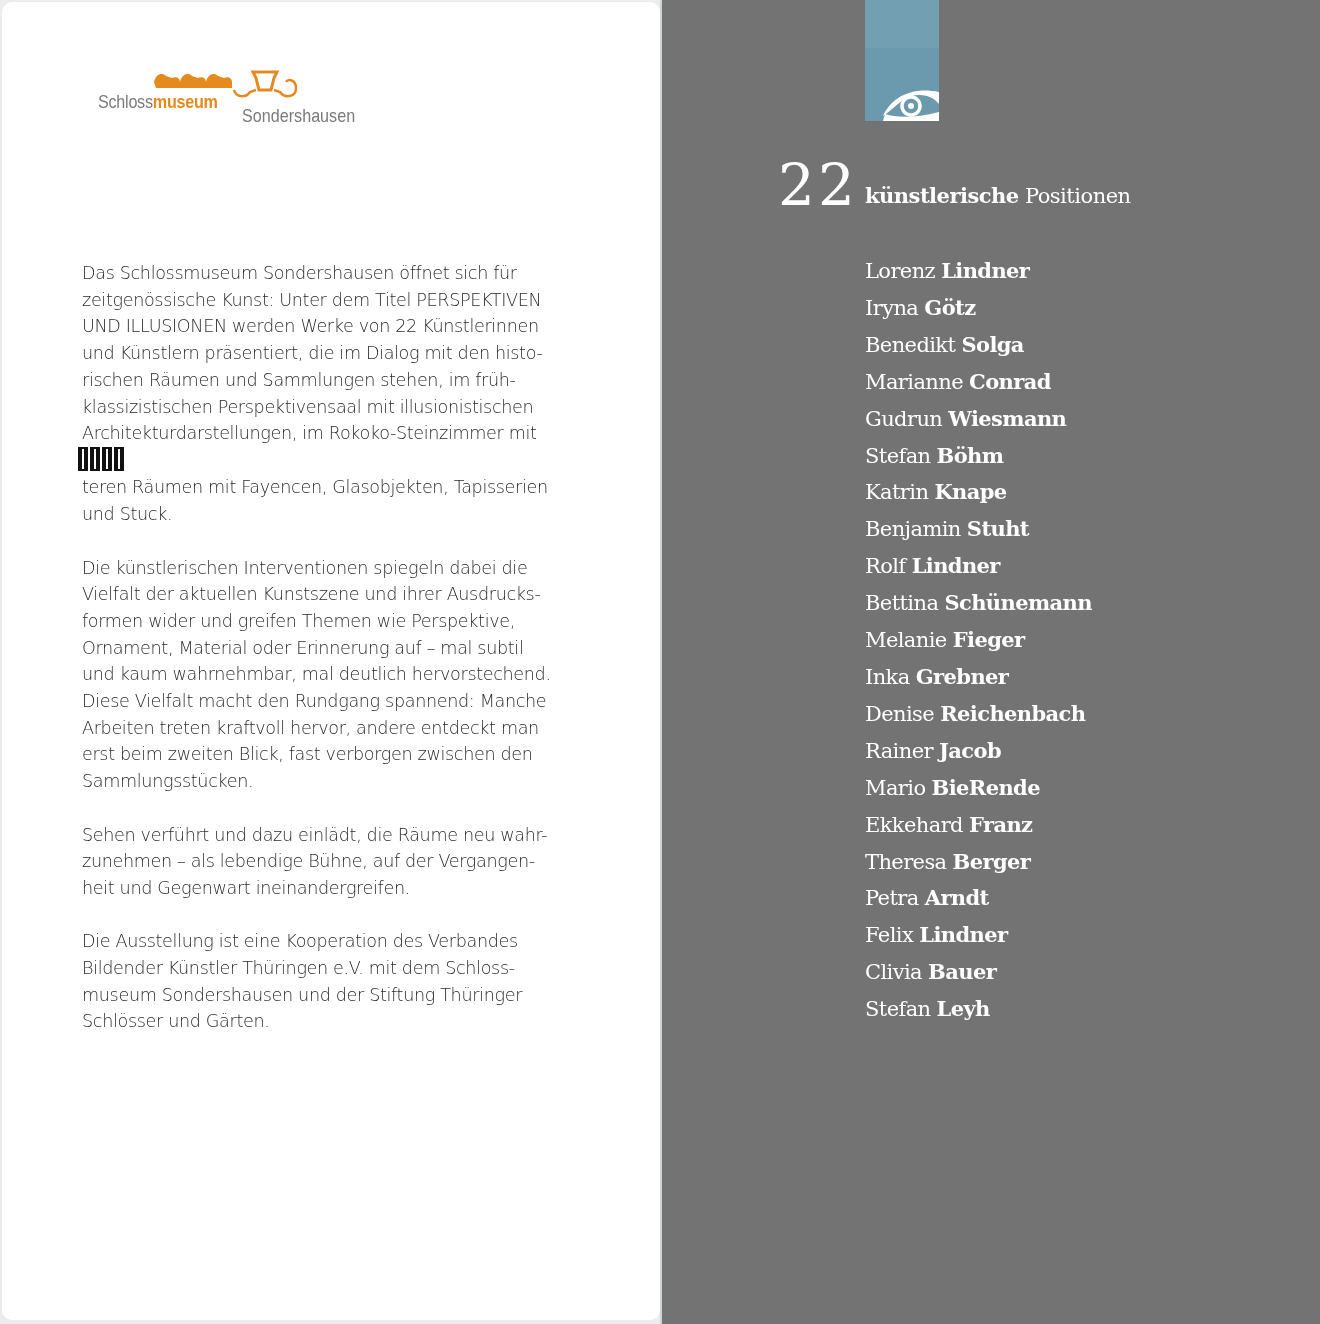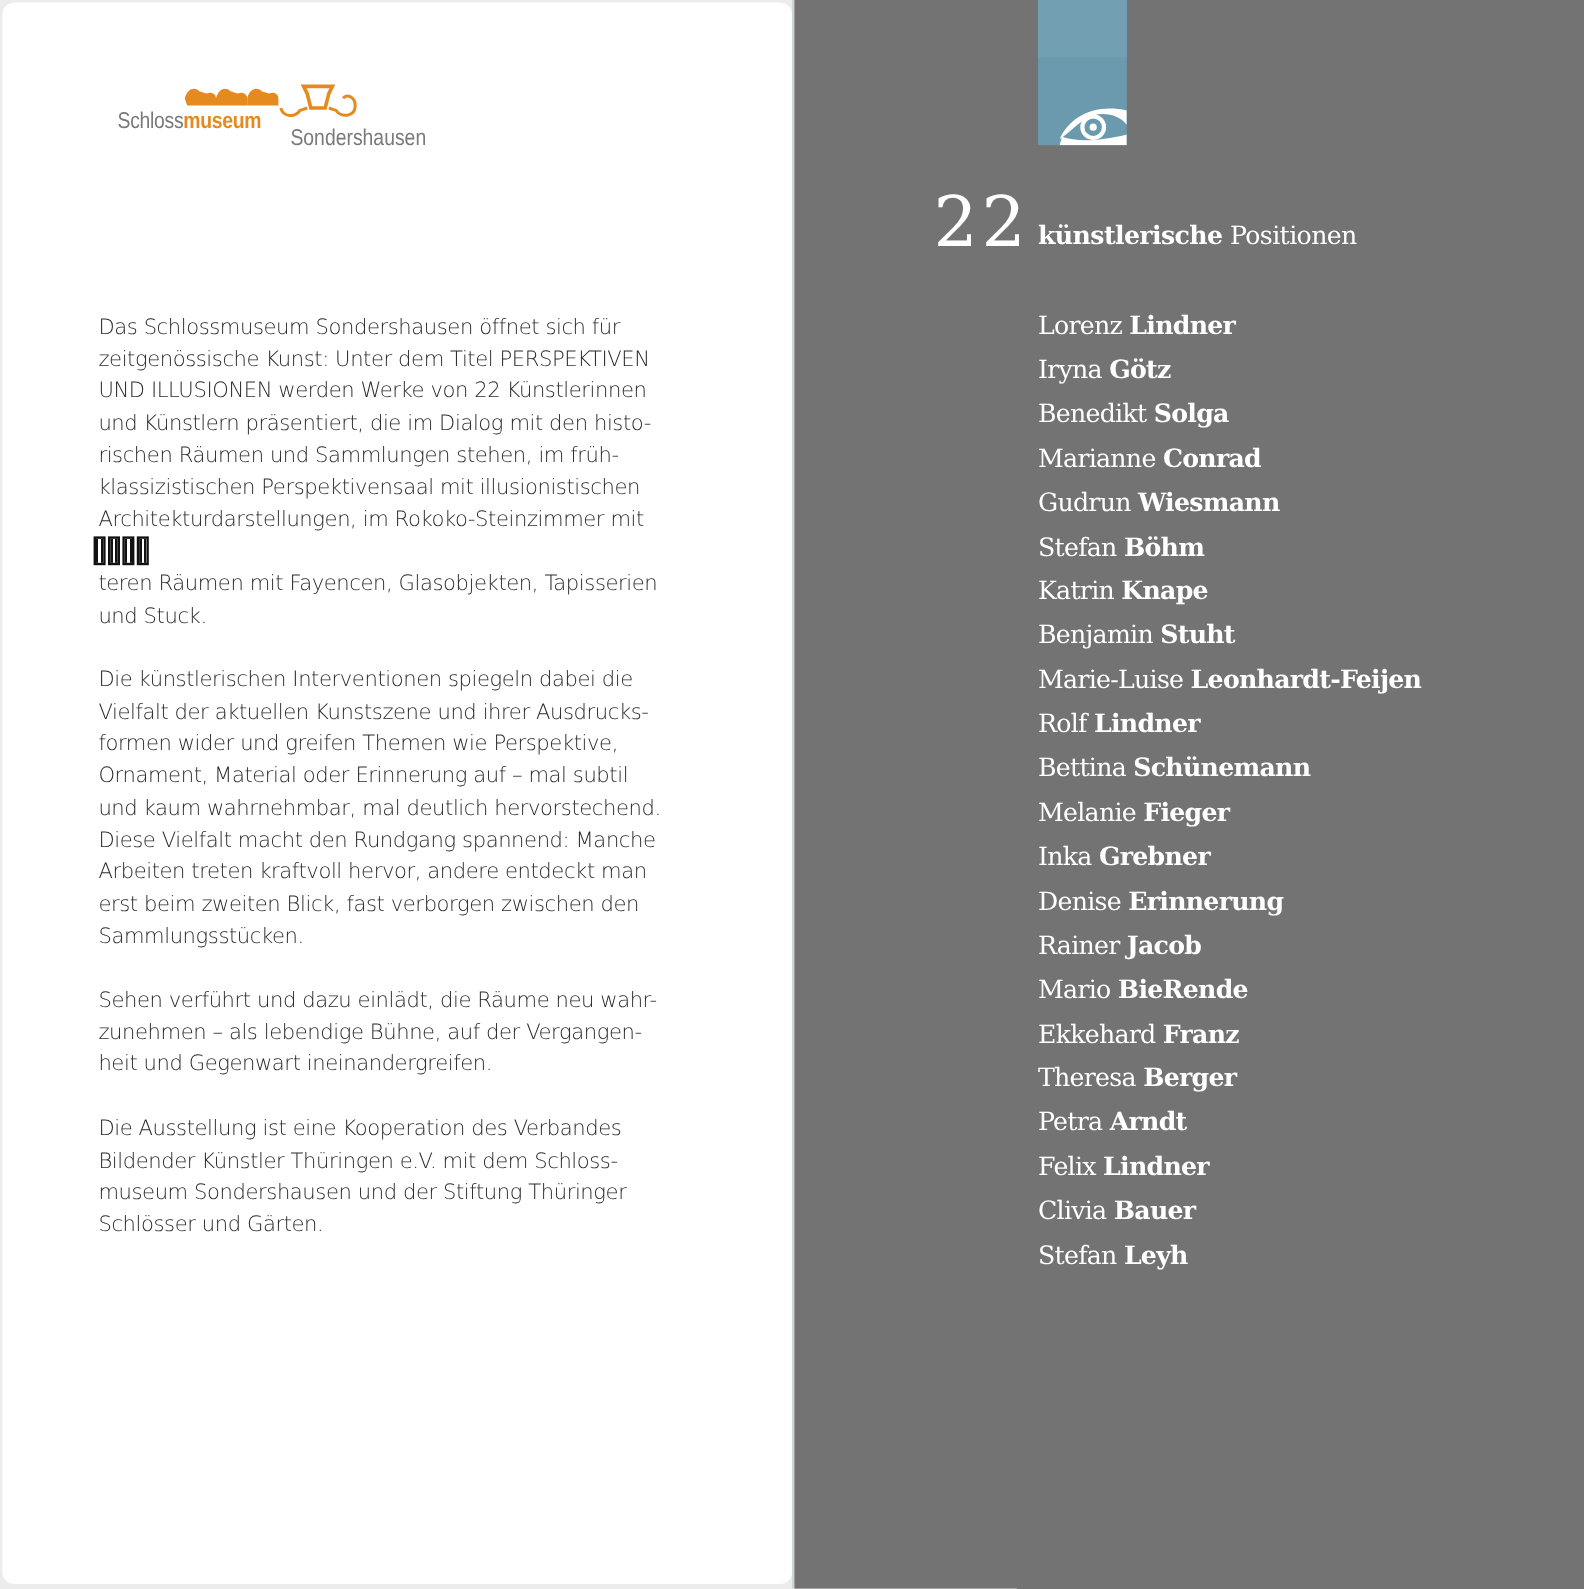--- a/index.html
+++ b/index.html
@@ -162,26 +162,25 @@
 
   <ul class="artist-list" id="artist-list">
       <li><span class="first">Lorenz</span> <span class="last">Lindner</span></li>
       <li><span class="first">Iryna</span> <span class="last">Götz</span></li>
       <li><span class="first">Benedikt</span> <span class="last">Solga</span></li>
       <li><span class="first">Marianne</span> <span class="last">Conrad</span></li>
       <li><span class="first">Gudrun</span> <span class="last">Wiesmann</span></li>
       <li><span class="first">Stefan</span> <span class="last">Böhm</span></li>
       <li><span class="first">Katrin</span> <span class="last">Knape</span></li>
       <li><span class="first">Benjamin</span> <span class="last">Stuht</span></li>
-      <li><span class="first">Marie-Luise</span> <span class="last">Leonhardt-Feijen</span></li>
       <li><span class="first">Rolf</span> <span class="last">Lindner</span></li>
       <li><span class="first">Bettina</span> <span class="last">Schünemann</span></li>
       <li><span class="first">Melanie</span> <span class="last">Fieger</span></li>
       <li><span class="first">Inka</span> <span class="last">Grebner</span></li>
-      <li><span class="first">Denise</span> <span class="last">Erinnerung</span></li>
+      <li><span class="first">Denise</span> <span class="last">Reichenbach</span></li>
       <li><span class="first">Rainer</span> <span class="last">Jacob</span></li>
       <li><span class="first">Mario</span> <span class="last">BieRende</span></li>
       <li><span class="first">Ekkehard</span> <span class="last">Franz</span></li>
       <li><span class="first">Theresa</span> <span class="last">Berger</span></li>
       <li><span class="first">Petra</span> <span class="last">Arndt</span></li>
       <li><span class="first">Felix</span> <span class="last">Lindner</span></li>
       <li><span class="first">Clivia</span> <span class="last">Bauer</span></li>
       <li><span class="first">Stefan</span> <span class="last">Leyh</span></li>
     </ul>
 </div>

